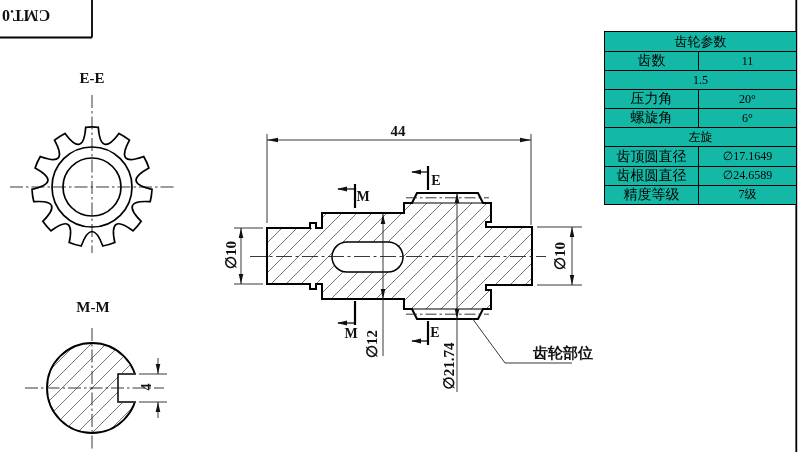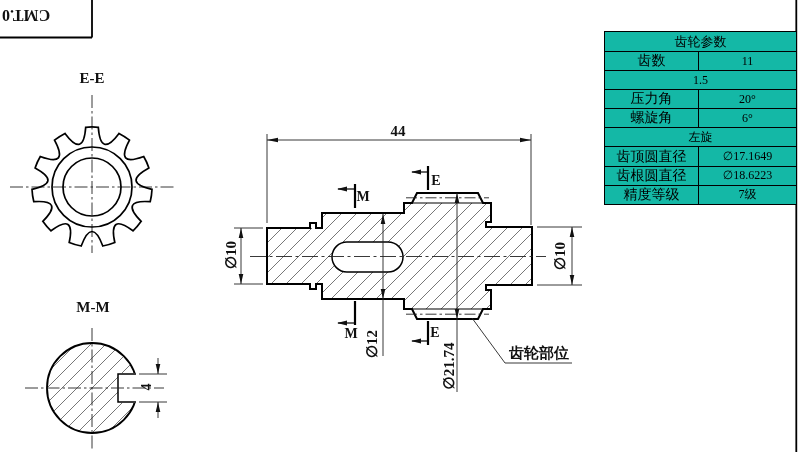--- a/index.html
+++ b/index.html
@@ -161,21 +161,21 @@
 <div class="tv sz15" style="left:560px;top:256px;">∅10</div>
 <div class="tv sz15" style="left:372px;top:344px;">∅12</div>
 <div class="tv sz15" style="left:449px;top:366px;">∅21.74</div>
 <div class="tv sz14" style="left:147px;top:387px;">4</div>
 
 <div class="t sz14" style="left:363px;top:197px;">M</div>
 <div class="t sz14" style="left:436px;top:181px;">E</div>
 <div class="t sz14" style="left:351px;top:334px;">M</div>
 <div class="t sz14" style="left:435px;top:333px;">E</div>
 
-<div class="t cn sz15" style="left:539px;top:352px;">齿轮部位</div>
+<div class="t cn sz15" style="left:563px;top:352px;">齿轮部位</div>
 
 <div class="ptable">
   <div class="hdr">齿轮参数</div>
   <div>
       <div class="trow">
         <div class="cell-l">齿数</div>
         <div class="cell-v">11</div>
       </div>
       <div class="trow">
         <div class="cell-v">1.5</div>
@@ -190,20 +190,20 @@
       </div>
       <div class="trow">
         <div class="cell-v">左旋</div>
       </div>
       <div class="trow">
         <div class="cell-l">齿顶圆直径</div>
         <div class="cell-v">∅17.1649</div>
       </div>
       <div class="trow">
         <div class="cell-l">齿根圆直径</div>
-        <div class="cell-v">∅18.6223</div>
+        <div class="cell-v">∅24.6589</div>
       </div>
       <div class="trow">
         <div class="cell-l">精度等级</div>
         <div class="cell-v">7级</div>
       </div>
     </div>
 </div>
 
 </body></html>

